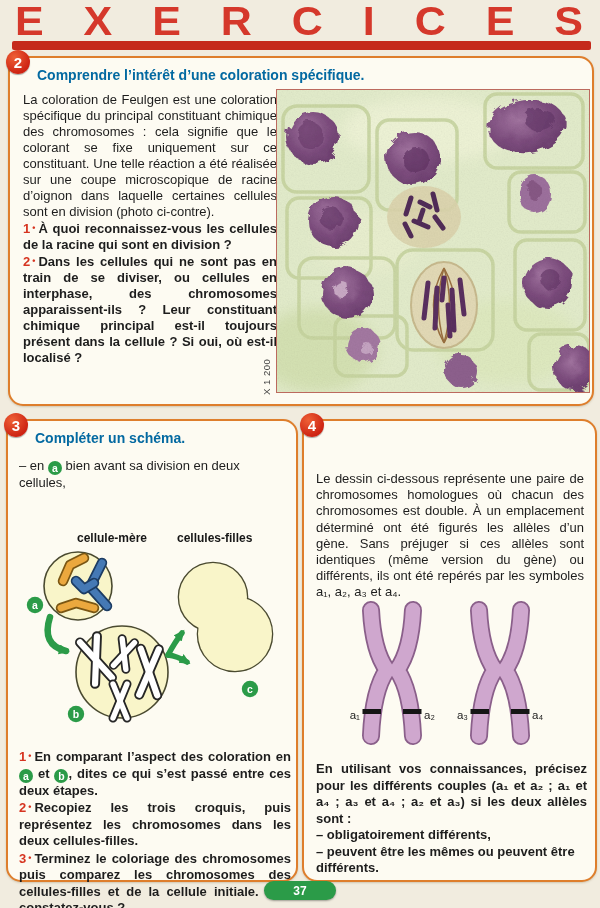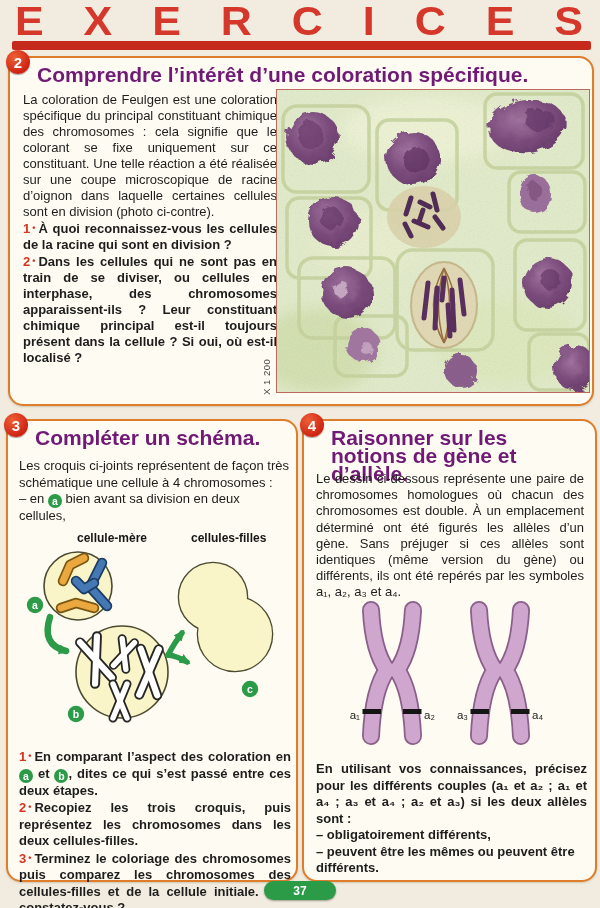--- a/index.html
+++ b/index.html
@@ -14,21 +14,21 @@
 
   
   .card{position:absolute;background:#fdfbf2;border:2px solid #de7e2c;border-radius:15px;
         box-shadow:0 1px 2px rgba(120,90,40,.25);}
   #card2{left:8px;top:56px;width:582px;height:346px;}
   #card3{left:6px;top:419px;width:288px;height:459px;}
   #card4{left:302px;top:419px;width:291px;height:459px;}
   .num-badge{position:absolute;top:-8px;left:-4px;width:24px;height:24px;border-radius:50%;
     background:radial-gradient(circle at 35% 30%,#ee6036,#ce2413 70%);color:#fff;font-weight:bold;font-size:15px;
     display:flex;align-items:center;justify-content:center;box-shadow:0 1px 1px rgba(0,0,0,.35);}
-  .card-title{position:absolute;left:27px;top:8px;font-weight:bold;font-size:21px;color:#701a75;line-height:18px;}
+  .card-title{position:absolute;left:27px;top:8px;font-weight:bold;font-size:14px;color:#0369a1;line-height:18px;}
   #card4 .card-title{width:232px;}
 
   
   .ex2-col{position:absolute;left:13px;top:34px;width:254px;font-size:13px;line-height:16px;text-align:justify;}
   .q{font-weight:bold;text-align:justify;}
   .qnum{color:#d63420;font-weight:bold;}
   .qdot{color:#d63420;font-size:9px;vertical-align:2px;margin:0 3px 0 2px;font-weight:bold;}
   .photo{position:absolute;left:266px;top:31px;width:312px;height:302px;border:1px solid #bc6a5e;background:#e3eccb;}
   .photo svg{display:block;}
   .mag{position:absolute;left:251px;top:287px;width:14px;height:50px;writing-mode:vertical-rl;
@@ -37,21 +37,21 @@
   
   .badge-inline{display:inline-flex;width:14px;height:14px;border-radius:50%;background:#2b9b48;
     color:#fff;font-size:10.5px;font-weight:bold;align-items:center;justify-content:center;
     vertical-align:-2px;line-height:1;}
 
   
   #card3 .intro{position:absolute;left:11px;top:37px;width:270px;font-size:13px;line-height:16.5px;}
   .intro-line{text-align:justify;}
   .lbl{position:absolute;font-weight:bold;font-size:12px;color:#161616;}
   #lbl-mother{left:41px;top:110px;padding-left:28px;}
-  #lbl-daughters{left:183px;top:110px;}
+  #lbl-daughters{left:169px;top:110px;}
   #d3svg{position:absolute;left:0;top:112px;width:288px;height:205px;}
   #card3 .qs{position:absolute;left:11px;top:327px;width:272px;font-size:13px;line-height:16.5px;}
 
   
   #card4 .para{position:absolute;left:12px;top:50px;width:268px;font-size:13px;line-height:16.2px;text-align:justify;}
   #chromsvg{position:absolute;left:12px;top:178px;width:268px;height:152px;}
   #card4 .task{position:absolute;left:12px;top:340px;width:271px;font-size:13px;line-height:16.5px;font-weight:bold;}
   .task-intro{text-align:justify;}
 
   
@@ -189,21 +189,20 @@
       </svg>
     </div>
     <div class="mag">X 1 200</div>
   </div>
 
   <div class="card" id="card3">
     <div class="num-badge">3</div>
     <div class="card-title">Compléter un schéma.</div>
 
     <div class="intro">
-      <div class="intro-line">Les croquis ci-joints représentent de façon très schématique une cellule à 4 chromosomes :</div>
       <div>
         <span>– en</span>
         <span class="badge-inline">a</span>
         <span>bien avant sa division en deux cellules,</span>
       </div>
     </div>
 
     <div class="lbl" id="lbl-mother">cellule-mère</div>
     <div class="lbl" id="lbl-daughters">cellules-filles</div>
 
@@ -294,21 +293,20 @@
         <span class="qnum">2</span><span class="qdot">•</span><span>Recopiez les trois croquis, puis représentez les chromosomes dans les deux cellules-filles.</span>
       </div>
       <div class="q">
         <span class="qnum">3</span><span class="qdot">•</span><span>Terminez le coloriage des chromosomes puis comparez les chromosomes des cellules-filles et de la cellule initiale. Que constatez-vous ?</span>
       </div>
     </div>
   </div>
 
   <div class="card" id="card4">
     <div class="num-badge">4</div>
-    <div class="card-title">Raisonner sur les notions de gène et d’allèle.</div>
 
     <div class="para">Le dessin ci-dessous représente une paire de chromosomes homologues où chacun des chromosomes est double. À un emplacement déterminé ont été figurés les allèles d’un gène. Sans préjuger si ces allèles sont identiques (même version du gène) ou différents, ils ont été repérés par les symboles a₁, a₂, a₃ et a₄.</div>
 
     <svg id="chromsvg" viewBox="0 0 268 152">
 
       <g transform="translate(76,0)">
         <g fill="none" stroke="#8a5f8a" stroke-width="18" stroke-linecap="round">
           <path d="M -21,11 Q -19,52 -5,71 Q -19,91 -21,137"></path>
           <path d="M 21,11 Q 19,52 5,71 Q 19,91 21,137"></path>
         </g>

